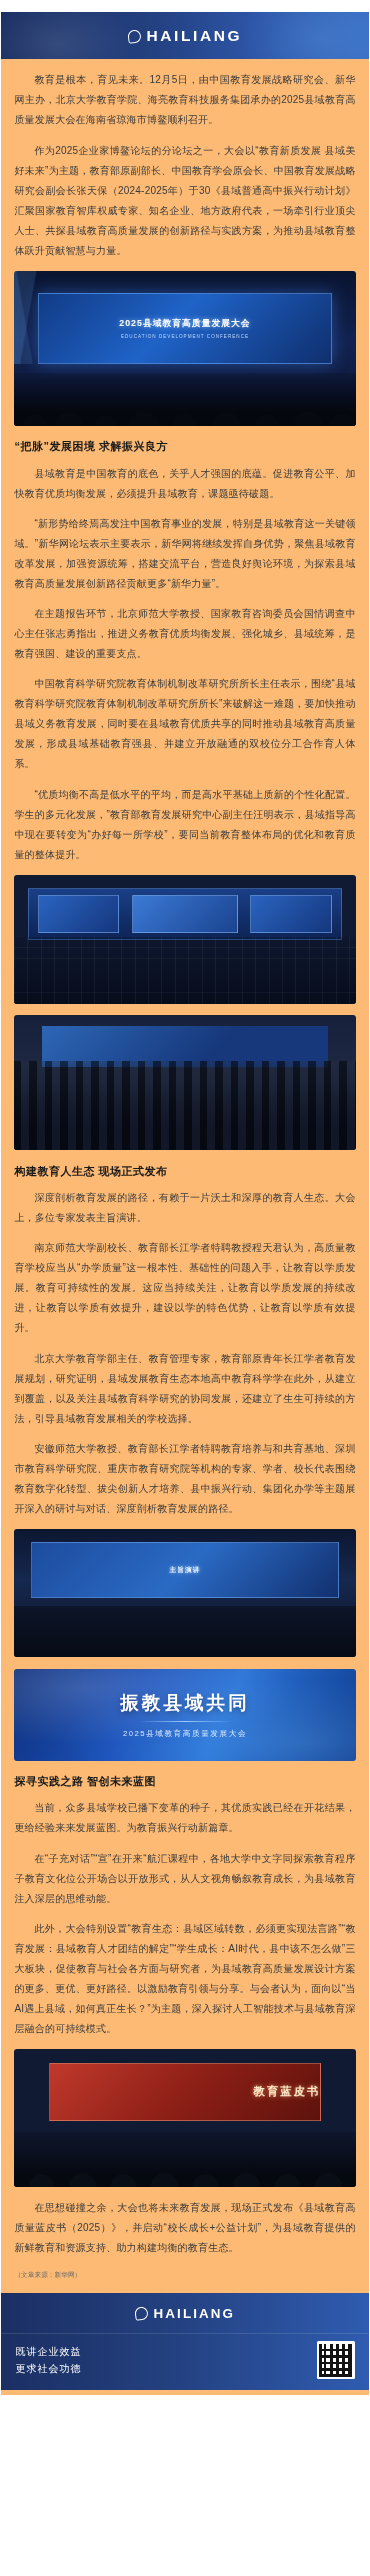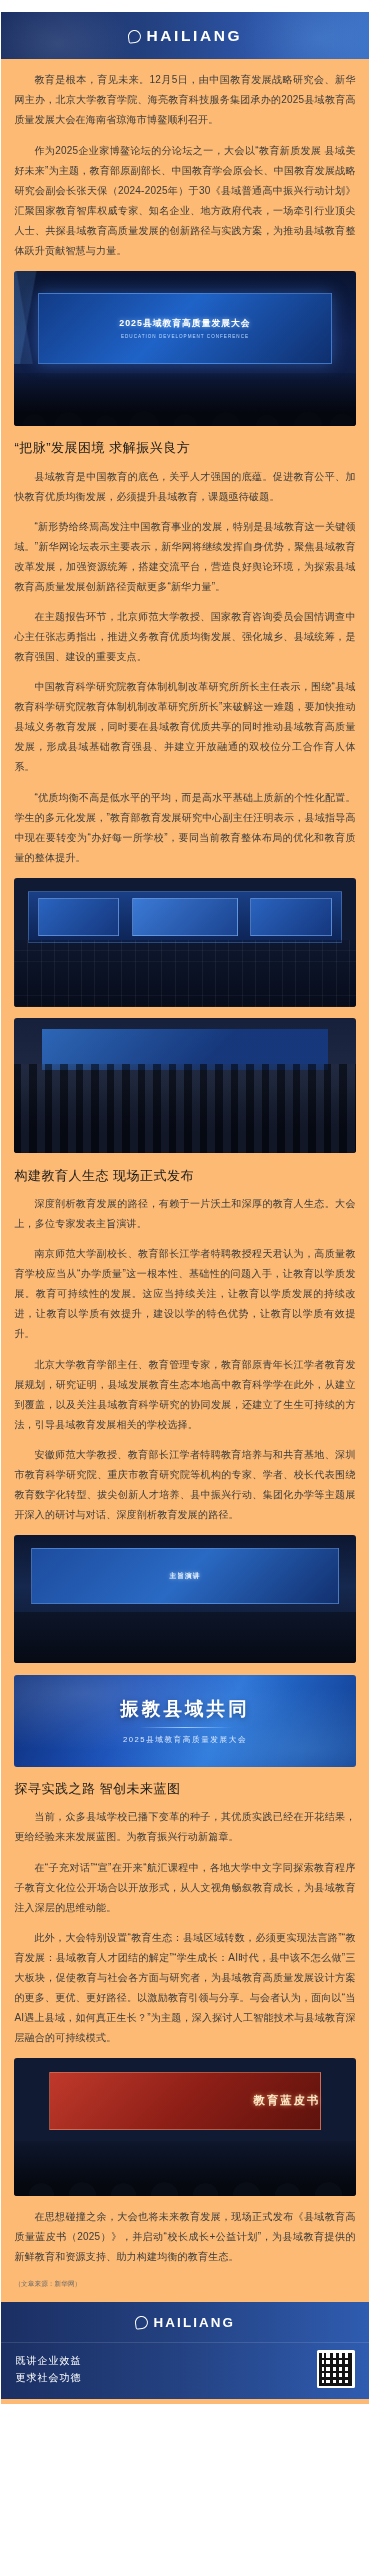--- a/index.html
+++ b/index.html
@@ -67,22 +67,22 @@
   p.para {
     font-size: 10px;
     line-height: 2.0;
     color: #3b3b3b;
     margin: 0 0 10.3px 0;
     text-align: justify;
     text-indent: 2em;
     letter-spacing: 0.2px;
   }
   .section-title {
-    font-size: 13px;
-    font-weight: normal;
+    font-size: 11px;
+    font-weight: bold;
     color: #1a1a1a;
     margin: 13.4px 0 9.3px 0;
     letter-spacing: 0.5px;
     text-align: left;
   }
   .sign-off {
     font-size: 6.7px;
     color: #6b6b6b;
     margin: 12.4px 0 9.3px 0;
     text-align: left;

